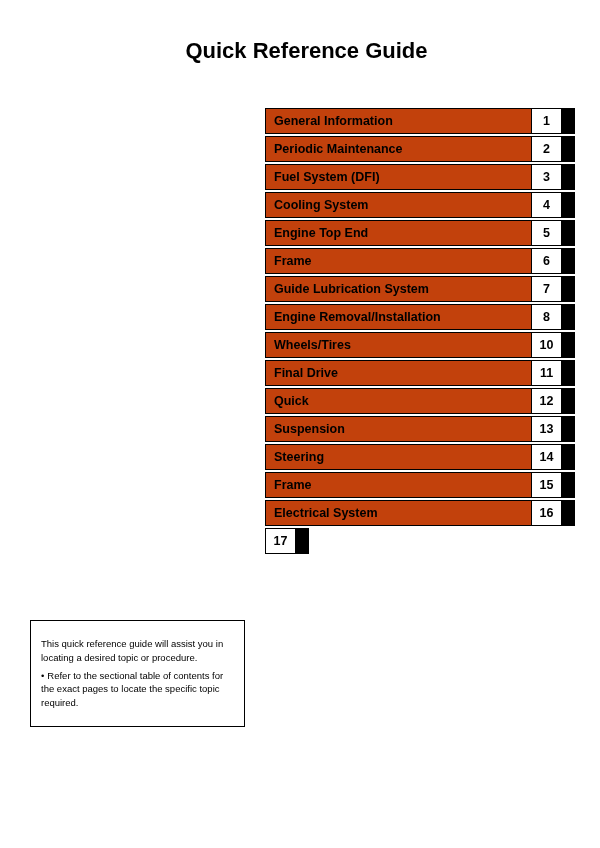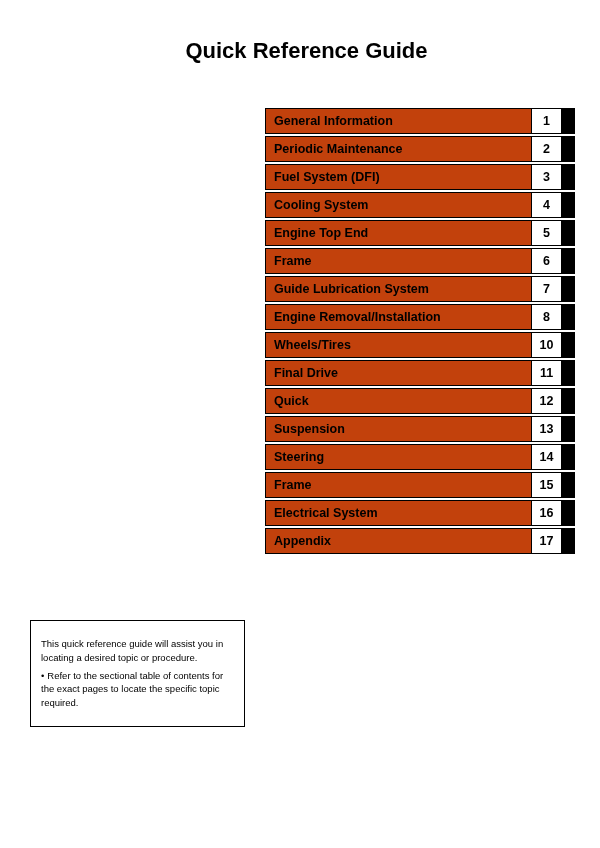--- a/index.html
+++ b/index.html
@@ -181,21 +181,20 @@
         <div class="toc-label">Frame</div>
         <div class="toc-number">15</div>
         <div class="toc-tab"></div>
       </div>
       <div class="toc-row">
         <div class="toc-label">Electrical System</div>
         <div class="toc-number">16</div>
         <div class="toc-tab"></div>
       </div>
       <div class="toc-row">
-        <div class="toc-label">Appendix</div>
         <div class="toc-number">17</div>
         <div class="toc-tab"></div>
       </div>
     </div>
 
   <div class="info-box">
     <p>This quick reference guide will assist you in locating a desired topic or procedure.</p>
     <ul>
       <li>Refer to the sectional table of contents for the exact pages to locate the specific topic required.</li>
     </ul>

